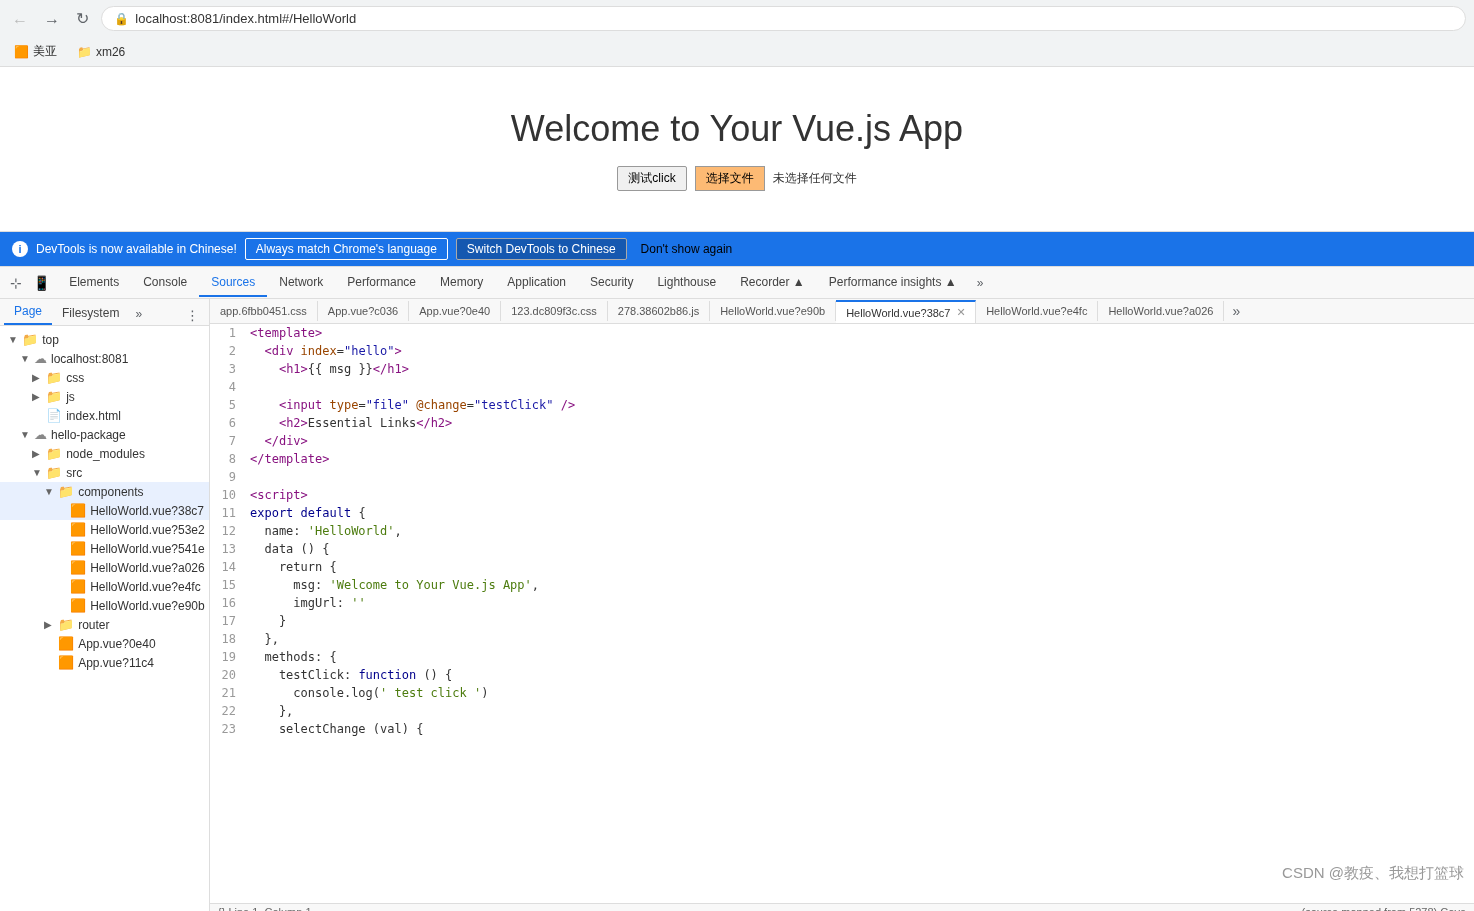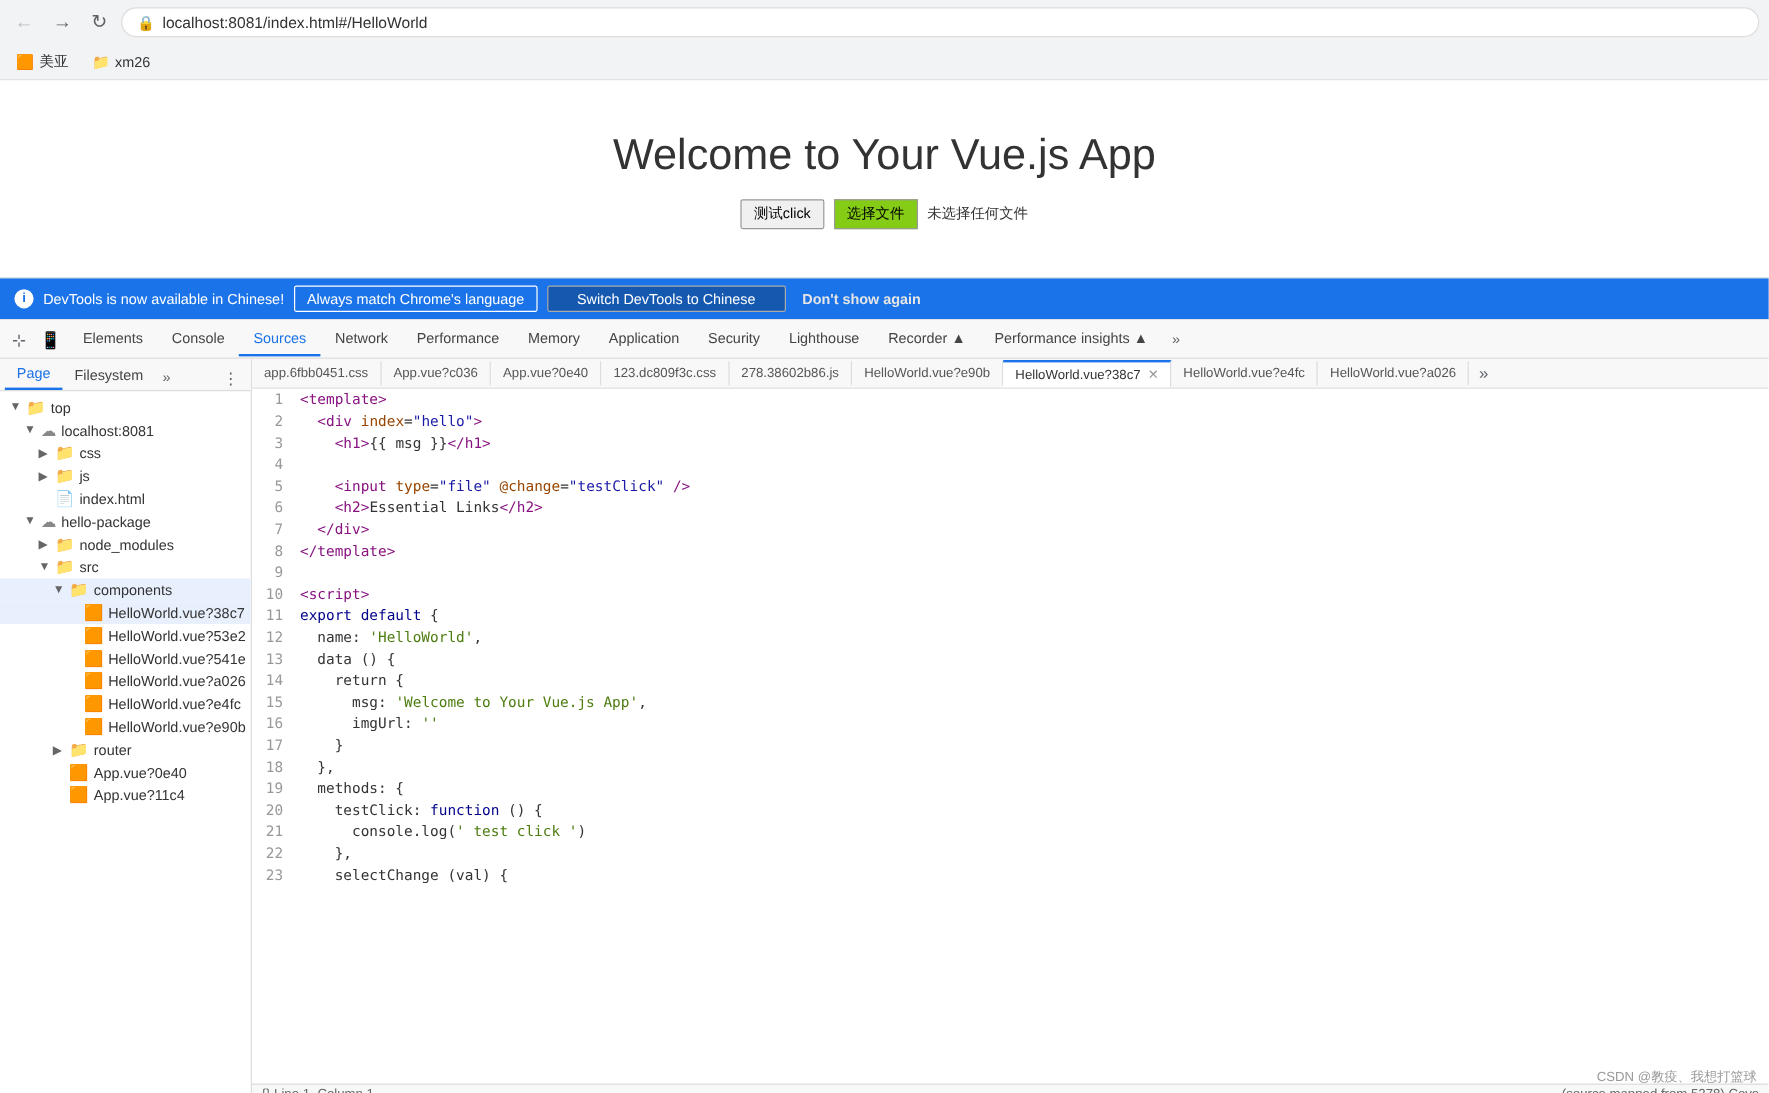--- a/index.html
+++ b/index.html
@@ -13,30 +13,30 @@
     .address-bar { flex: 1; display: flex; align-items: center; background: #fff; border: 1px solid #ddd; border-radius: 20px; padding: 4px 12px; gap: 6px; font-size: 13px; color: #333; }
     .address-bar-lock { color: #5f6368; font-size: 12px; }
     .bookmarks-bar { display: flex; align-items: center; padding: 4px 8px; gap: 8px; font-size: 12px; }
     .bookmark-item { display: flex; align-items: center; gap: 4px; cursor: pointer; color: #333; padding: 2px 6px; border-radius: 4px; }
 
     
     .page-content { height: 165px; display: flex; flex-direction: column; align-items: center; justify-content: center; background: #fff; border-bottom: 1px solid #ddd; }
     .vue-title { font-size: 36px; font-weight: 300; color: #333; margin-bottom: 16px; }
     .page-buttons { display: flex; align-items: center; gap: 8px; }
     .page-btn { padding: 3px 10px; background: #f0f0f0; border: 1px solid #999; font-size: 12px; cursor: pointer; border-radius: 2px; }
-    .file-input-label { padding: 3px 10px; background: #84cc16; border: 1px solid #999; font-size: 12px; cursor: pointer; }
+    .file-input-label { padding: 3px 10px; background: #fdba74; border: 1px solid #999; font-size: 12px; cursor: pointer; }
     .no-file { font-size: 12px; color: #333; }
 
     
     .devtools-notification { background: #1a73e8; color: #fff; display: flex; align-items: center; padding: 6px 12px; gap: 8px; font-size: 12px; min-height: 32px; }
     .devtools-notification-icon { background: #fff; color: #1a73e8; border-radius: 50%; width: 16px; height: 16px; display: flex; align-items: center; justify-content: center; font-size: 11px; font-weight: bold; flex-shrink: 0; }
     .notif-text { color: #fff; }
     .notif-btn-blue { background: #1a73e8; color: #fff; border: 1px solid #fff; padding: 3px 10px; font-size: 12px; cursor: pointer; border-radius: 2px; white-space: nowrap; }
-    .notif-btn-switch { background: #1558b0; color: #fff; border: 1px solid #aaa; padding: 3px 24px; font-size: 12px; cursor: pointer; border-radius: 2px; white-space: nowrap; }
-    .notif-btn-dismiss { color: #e5e5e5; font-size: 12px; cursor: pointer; white-space: nowrap; background: none; border: none; padding: 3px 6px; font-weight: bold; }
+    .notif-btn-switch { background: #1558b0; color: #fff; border: 1px solid #aaa; padding: 3px 10px; font-size: 12px; cursor: pointer; border-radius: 2px; white-space: nowrap; }
+    .notif-btn-dismiss { color: #000000; font-size: 12px; cursor: pointer; white-space: nowrap; background: none; border: none; padding: 3px 6px; }
 
     
     .devtools { display: flex; flex-direction: column; background: #fff; border-top: 1px solid #ddd; height: calc(911px - 165px - 32px - 36px - 24px); }
 
     
     .devtools-tabs { display: flex; align-items: center; border-bottom: 1px solid #ddd; background: #f8f8f8; padding: 0 4px; min-height: 32px; }
     .devtools-icon-btn { background: none; border: none; cursor: pointer; padding: 4px 6px; color: #5f6368; font-size: 14px; }
     .dt-tab { padding: 6px 12px; font-size: 12px; cursor: pointer; color: #444; border-bottom: 2px solid transparent; white-space: nowrap; }
     .dt-tab.active { color: #1a73e8; border-bottom: 2px solid #1a73e8; font-weight: 500; }
     .dt-tab-more { padding: 4px 8px; cursor: pointer; color: #5f6368; }
@@ -83,21 +83,21 @@
     .kw { color: #00008b; }
     .str { color: #4d7c0f; }
     .plain { color: #333; }
 
     
     .editor-status-bar { background: #f8f8f8; border-top: 1px solid #ddd; display: flex; align-items: center; justify-content: space-between; padding: 2px 8px; font-size: 11px; color: #666; }
     .status-left { display: flex; align-items: center; gap: 4px; }
     .status-right { color: #666; }
     
     
-    .watermark { position: fixed; bottom: 6px; right: 10px; font-size: 11px; color: #999; }
+    .watermark { position: fixed; bottom: 28px; right: 10px; font-size: 15px; color: #999; }
   </style>
 </head>
 <body>
 
 <div class="browser-chrome">
   <div class="browser-toolbar">
     <button class="browser-nav-btn disabled">←</button>
     <button class="browser-nav-btn">→</button>
     <button class="browser-nav-btn">↻</button>
     <div class="address-bar">

